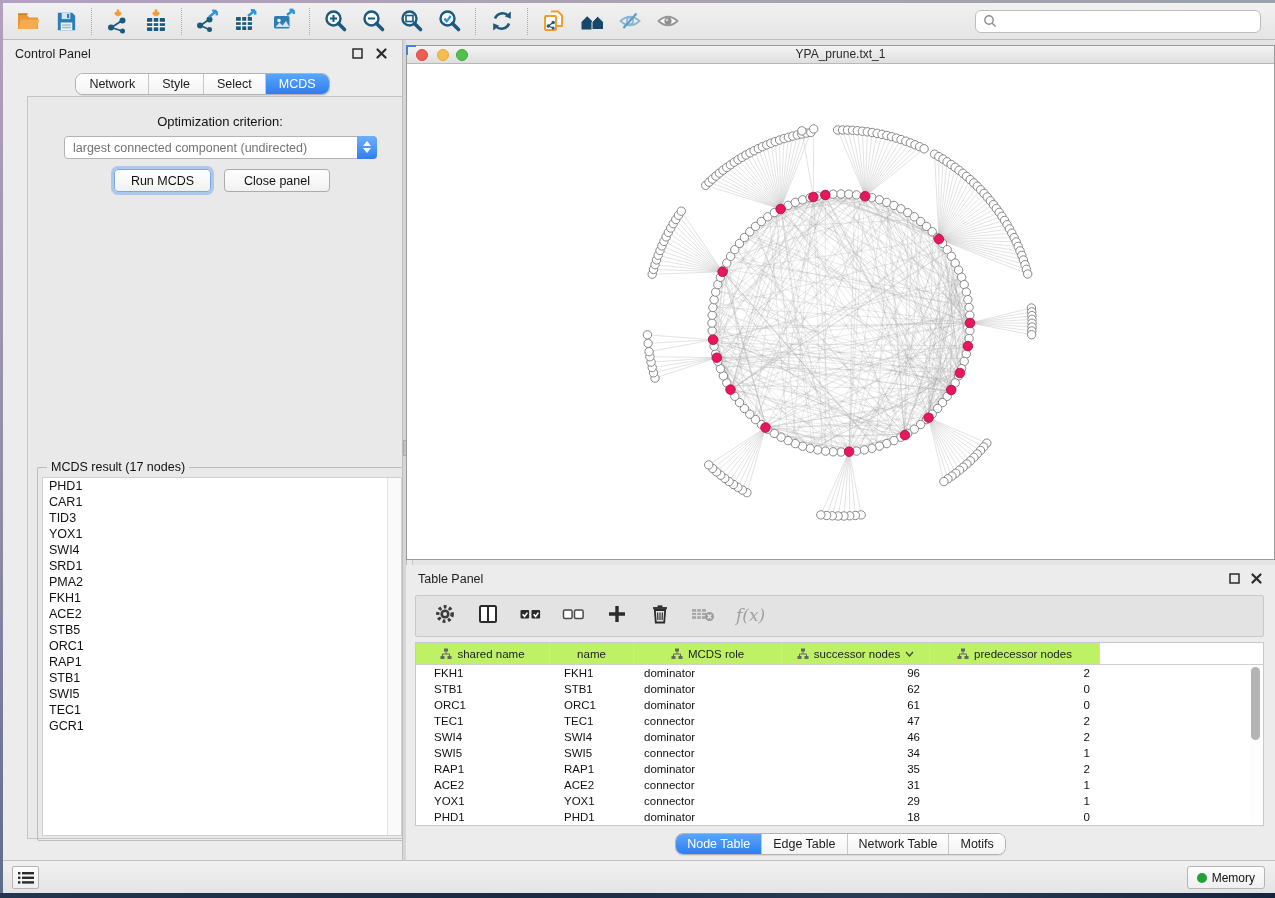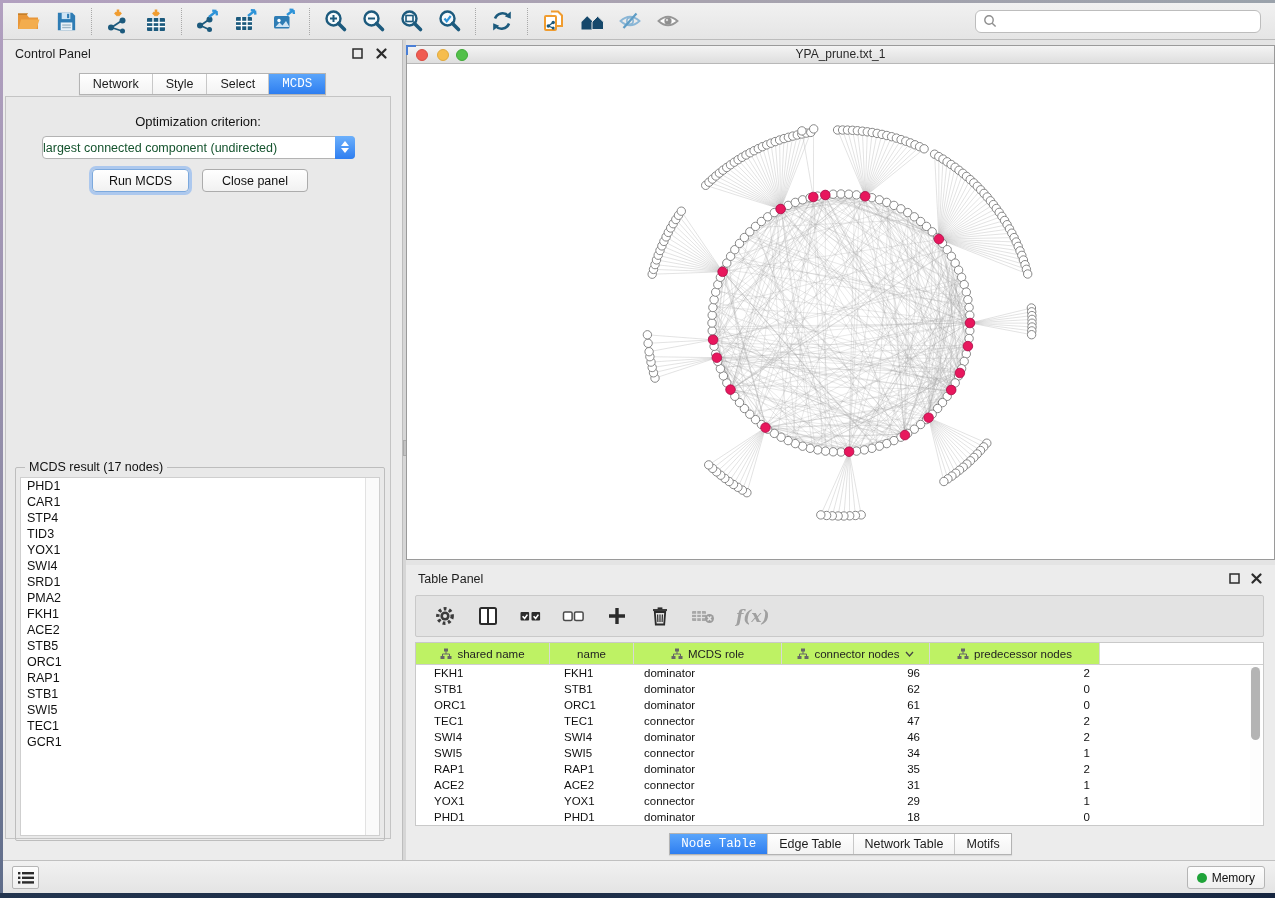--- a/index.html
+++ b/index.html
@@ -15,29 +15,29 @@
   .tbtn{width:38px;height:31px;display:flex;align-items:center;justify-content:center;background:transparent;border:none;padding:0;}
   .tsep{width:1px;height:27px;border-left:1px dotted #a9a9a9;margin:0 6px;}
   #search-wrap{margin-left:auto;margin-right:14px;width:286px;height:23px;background:#fff;border:1px solid #bdbdbd;border-radius:6px;display:flex;align-items:center;padding-left:7px;box-sizing:border-box;}
   #search-wrap input{border:none;outline:none;flex:1;font-size:12px;background:transparent;margin-left:5px;font-family:"Liberation Sans",sans-serif;}
 
   
   #control-panel{position:absolute;left:3px;top:40px;width:399px;height:820px;background:#ececec;}
   .panel-head{position:absolute;left:0;top:0;right:0;height:26px;}
   .panel-title{position:absolute;left:12px;top:7px;font-size:12.5px;color:#1c1c1c;}
   .panel-btn{position:absolute;top:7px;width:13px;height:13px;background:none;border:none;padding:0;display:flex;align-items:center;justify-content:center;}
-  .seg{display:inline-flex;border:1px solid #b3b3b3;border-radius:0;overflow:hidden;background:#fff;box-shadow:0 1px 1px rgba(0,0,0,.08);}
+  .seg{display:inline-flex;border:1px solid #b3b3b3;border-radius:8px;overflow:hidden;background:#fff;box-shadow:0 1px 1px rgba(0,0,0,.08);}
   .seg button{border:none;background:linear-gradient(#ffffff,#f3f3f3);font-size:12.5px;color:#1c1c1c;padding:3px 13px;border-right:1px solid #c8c8c8;font-family:"Liberation Sans",sans-serif;}
   .seg button:last-child{border-right:none;}
-  .seg button.active{background:linear-gradient(#5aa5fb,#2e7ef0);color:#fff;font-family:Liberation Mono, monospace;}
+  .seg button.active{background:linear-gradient(#5aa5fb,#2e7ef0);color:#fff;}
   #cp-tabs{position:absolute;left:0;top:33px;width:100%;text-align:center;}
-  #cp-content{position:absolute;left:2px;top:56px;width:386px;height:743px;background:#e9e9e9;border:1px solid #c4c4c4;box-sizing:border-box;}
+  #cp-content{position:absolute;left:24px;top:56px;width:386px;height:743px;background:#e9e9e9;border:1px solid #c4c4c4;box-sizing:border-box;}
   #opt-label{position:absolute;left:0;top:17px;width:100%;text-align:center;font-size:13px;color:#111;}
   #criterion-select{position:absolute;left:36px;top:39px;width:313px;height:23px;background:#fff;border:1px solid #b3b3b3;border-radius:4px;display:flex;align-items:center;box-sizing:border-box;}
-  #criterion-select .val{flex:1;font-size:12.5px;color:#14532d;white-space:nowrap;overflow:hidden;}
+  #criterion-select .val{flex:1;font-size:12.5px;color:#737373;padding-left:8px;white-space:nowrap;overflow:hidden;}
   #criterion-select .step{width:20px;height:23px;margin:-1px -1px 0 0;border-radius:0 4px 4px 0;background:linear-gradient(#6cb0fc,#2e7ef0);display:flex;flex-direction:column;align-items:center;justify-content:center;gap:2px;}
   .cp-button{position:absolute;top:72px;height:23px;background:linear-gradient(#ffffff,#f1f1f1);border:1px solid #acacac;border-radius:4px;font-size:12.5px;color:#111;font-family:"Liberation Sans",sans-serif;}
   #run-btn{left:86px;width:97px;border-color:#7ca9dd;box-shadow:0 0 0 3px rgba(97,160,245,.45);}
   #close-btn{left:196px;width:106px;text-align:center;}
   #mcds-group{position:absolute;left:9px;top:370px;width:368px;height:372px;border:1px solid #bdbdbd;border-radius:2px;}
   #mcds-group-title{position:absolute;left:9px;top:-8px;background:#e9e9e9;padding:0 4px;font-size:12.5px;color:#111;}
   #mcds-list{position:absolute;left:4px;top:9px;right:4px;bottom:4px;background:#fff;border:1px solid #cfcfcf;overflow:hidden;}
   #mcds-scroll{position:absolute;right:0;top:0;bottom:0;width:13px;background:#fafafa;border-left:1px solid #e2e2e2;}
   .mcds-item{font-size:12.5px;color:#111;line-height:16px;padding-left:6px;}
 
@@ -52,21 +52,21 @@
   .tl{position:absolute;top:2.5px;width:12px;height:12px;border-radius:50%;border:none;padding:0;}
   .tl.red{left:9px;background:#f05c51;border:1px solid #d94c42;box-sizing:border-box;}
   .tl.yellow{left:30px;background:#f6bd4e;border:1px solid #e0a93c;box-sizing:border-box;}
   .tl.green{left:49px;background:#53c04a;border:1px solid #3faa38;box-sizing:border-box;}
   #nw-corner{position:absolute;left:-1px;top:-1px;width:8px;height:8px;border-left:2px solid #4a7fd6;border-top:2px solid #4a7fd6;}
   #network-canvas{position:absolute;left:0;top:17px;}
 
   
   #table-panel{position:absolute;left:406px;top:565px;width:869px;height:295px;background:#ececec;}
   #tp-toolbar{position:absolute;left:9px;top:30px;width:849px;height:42px;background:#e3e3e3;border:1px solid #c9c9c9;border-radius:2px;box-sizing:border-box;display:flex;align-items:center;gap:17px;padding-left:16px;}
-  .tp-ic{width:26px;height:26px;display:flex;align-items:center;justify-content:center;background:none;border:none;padding:0;font-weight:bold;}
+  .tp-ic{width:26px;height:26px;display:flex;align-items:flex-start;justify-content:center;background:none;border:none;padding:0;}
   #tp-table{position:absolute;left:9px;top:77px;width:849px;height:184px;background:#fff;border:1px solid #c9c9c9;box-sizing:border-box;overflow:hidden;}
   #tp-header{display:flex;height:21px;background:#bef264;border-bottom:1px solid #cfcfcf;}
   .th{display:flex;align-items:center;justify-content:center;gap:5px;font-size:11.5px;color:#222;border-right:1px solid #d8d8d8;box-sizing:border-box;height:21px;}
   .th.filler{flex:1;border-right:none;background:#fff;}
   .tr{display:flex;height:16px;}
   .td{font-size:11.5px;color:#111;line-height:16px;box-sizing:border-box;white-space:nowrap;overflow:hidden;}
   #tp-scroll{position:absolute;right:2px;top:23px;bottom:2px;width:11px;background:#fdfdfd;}
   #tp-thumb{position:absolute;left:1px;top:1px;width:9px;height:73px;background:#b4b4b4;border-radius:5px;}
   #tp-tabs{position:absolute;left:0;top:268px;width:100%;text-align:center;}
   #tp-tabs .seg button{font-size:12.5px;padding:3px 11px;}
@@ -315,21 +315,20 @@
           </span>
       </div>
       <button id="run-btn" class="cp-button">Run MCDS</button>
       <button id="close-btn" class="cp-button">Close panel</button>
       <div id="mcds-group">
         <span id="mcds-group-title">MCDS result (17 nodes)</span>
         <div id="mcds-list">
           <div id="mcds-items">
               <div class="mcds-item">PHD1</div>
               <div class="mcds-item">CAR1</div>
-              <div class="mcds-item">STP4</div>
               <div class="mcds-item">TID3</div>
               <div class="mcds-item">YOX1</div>
               <div class="mcds-item">SWI4</div>
               <div class="mcds-item">SRD1</div>
               <div class="mcds-item">PMA2</div>
               <div class="mcds-item">FKH1</div>
               <div class="mcds-item">ACE2</div>
               <div class="mcds-item">STB5</div>
               <div class="mcds-item">ORC1</div>
               <div class="mcds-item">RAP1</div>
@@ -1234,21 +1233,21 @@
           </div>
           <div class="th" style="width: 148px;">
             <span>
               <svg width="12" height="12" viewBox="0 0 12 12">
                 <path d="M6 3v3M2.5 8V6h7v2" fill="none" stroke="#666" stroke-width="1"></path>
                 <rect x="4" y="0.5" width="4" height="3" fill="#666"></rect>
                 <rect x="0.5" y="8" width="4" height="3" fill="#666"></rect>
                 <rect x="7.5" y="8" width="4" height="3" fill="#666"></rect>
               </svg>
             </span>
-            <span>connector nodes</span>
+            <span>successor nodes</span>
             <span>
               <svg width="9" height="6" viewBox="0 0 9 6">
                 <path d="M1 1l3.5 4L8 1" stroke="#444" stroke-width="1.3" fill="none"></path>
               </svg>
             </span>
           </div>
           <div class="th" style="width: 170px;">
             <span>
               <svg width="12" height="12" viewBox="0 0 12 12">
                 <path d="M6 3v3M2.5 8V6h7v2" fill="none" stroke="#666" stroke-width="1"></path>

